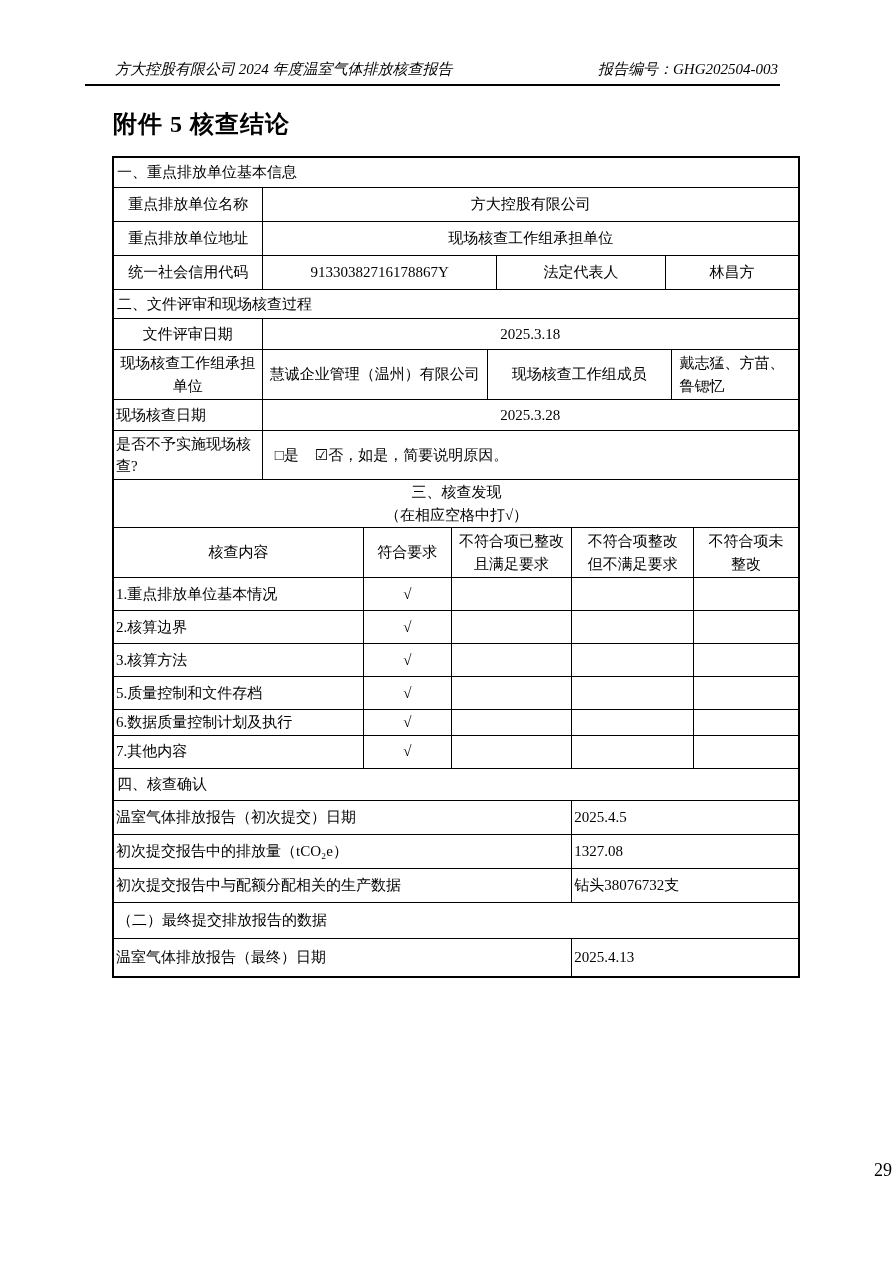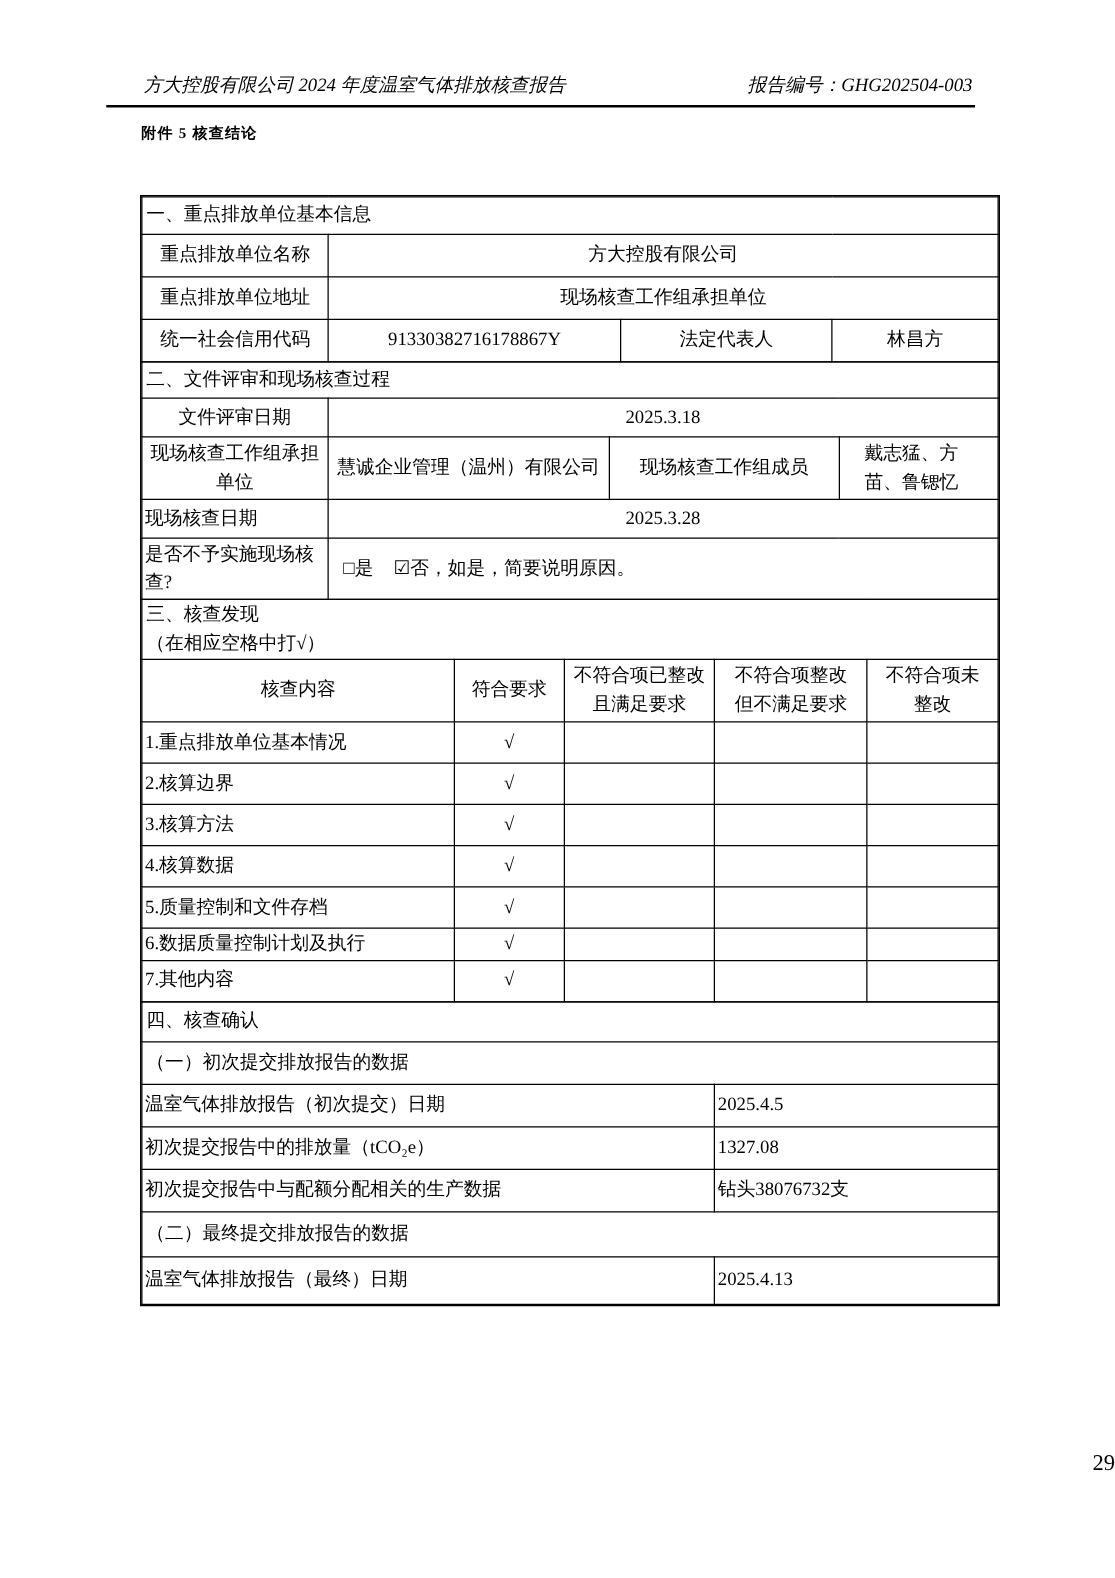--- a/index.html
+++ b/index.html
@@ -15,22 +15,22 @@
   .doc-header{
     position:absolute;left:85px;top:60px;width:695px;
     display:flex;justify-content:space-between;align-items:flex-end;
     border-bottom:2px solid #000;
     padding:0 2px 6px 30px;
     font-size:15px;line-height:1.2;
     box-sizing:border-box;
     font-style:italic;
   }
   .doc-title{
-    position:absolute;left:113px;top:98px;margin:0;
-    font-size:12px;font-weight:bold;letter-spacing:1px;
+    position:absolute;left:113px;top:108px;margin:0;
+    font-size:24px;font-weight:bold;letter-spacing:1px;
   }
   
   .table-wrap{
     position:absolute;left:112px;top:156px;width:688px;
     border:1px solid #000;
     box-sizing:border-box;
   }
   .table-wrap table{
     width:100%;border-collapse:collapse;table-layout:fixed;
     font-size:15px;
@@ -40,21 +40,21 @@
     border:1px solid #000;
     padding:1px 2px;
     line-height:1.5;
     vertical-align:middle;
     overflow:hidden;
     word-break:break-all;
   }
   .sec{text-align:left;padding-left:3px;}
   .c{text-align:center;}
   .l{text-align:left;}
-  .pre{white-space:pre-line;}
+  .pre{white-space:pre-line;text-align:center;}
   .cbx-cell{padding-left:12px;border-radius:13px;}
   .cbx-yes{margin-right:16px;}
   .page-number{
     position:absolute;left:0;top:1160px;width:100%;
     text-align:right;font-size:18px;
   }
 </style>
 </head>
 <body>
 
@@ -109,21 +109,21 @@
         <td colspan="4" class="sec">二、文件评审和现场核查过程</td>
       </tr>
       <tr style="height:31px">
         <td class="c">文件评审日期</td>
         <td colspan="3" class="c">2025.3.18</td>
       </tr>
       <tr style="height:50px">
         <td class="c">现场核查工作组承担单位</td>
         <td class="c">慧诚企业管理（温州）有限公司</td>
         <td class="c">现场核查工作组成员</td>
-        <td class="l" style="padding-left:20px">戴志猛、方苗、鲁锶忆</td>
+        <td class="l" style="padding-left:8px">戴志猛、方苗、鲁锶忆</td>
       </tr>
       <tr style="height:31px">
         <td class="l">现场核查日期</td>
         <td colspan="3" class="c">2025.3.28</td>
       </tr>
       <tr style="height:49px">
         <td class="l">是否不予实施现场核查?</td>
         <td colspan="3" class="l cbx-cell">
           <span class="cbx-yes">□是</span><span>☑否，如是，简要说明原因。</span>
         </td>
@@ -169,27 +169,20 @@
         <td class="c"></td>
       </tr>
       <tr style="height:33px">
         <td class="l">3.核算方法</td>
         <td class="c">√</td>
         <td class="c"></td>
         <td class="c"></td>
         <td class="c"></td>
       </tr>
       <tr style="height:33px">
-        <td class="l">4.核算数据</td>
-        <td class="c">√</td>
-        <td class="c"></td>
-        <td class="c"></td>
-        <td class="c"></td>
-      </tr>
-      <tr style="height:33px">
         <td class="l">5.质量控制和文件存档</td>
         <td class="c">√</td>
         <td class="c"></td>
         <td class="c"></td>
         <td class="c"></td>
       </tr>
       <tr style="height:22px">
         <td class="l">6.数据质量控制计划及执行</td>
         <td class="c">√</td>
         <td class="c"></td>
@@ -207,23 +200,20 @@
       </table>
 
     <table>
       <colgroup>
           <col style="width:66.9%">
           <col style="width:33.1%">
         </colgroup>
       <tbody>
           <tr style="height:32px">
         <td colspan="2" class="sec">四、核查确认</td>
-      </tr>
-      <tr style="height:34px">
-        <td colspan="2" class="sec">（一）初次提交排放报告的数据</td>
       </tr>
       <tr style="height:34px">
         <td class="l">温室气体排放报告（初次提交）日期</td>
         <td class="l">2025.4.5</td>
       </tr>
       <tr style="height:34px">
         <td class="l">初次提交报告中的排放量（tCO₂e）</td>
         <td class="l">1327.08</td>
       </tr>
       <tr style="height:34px">

